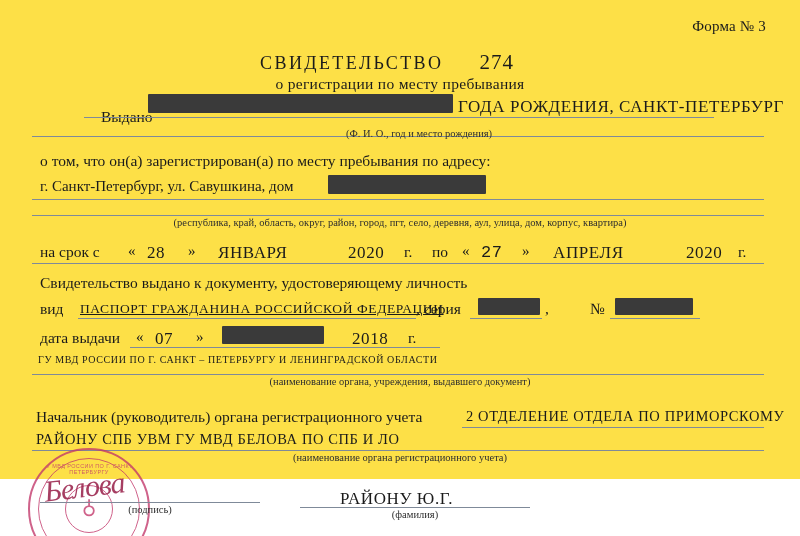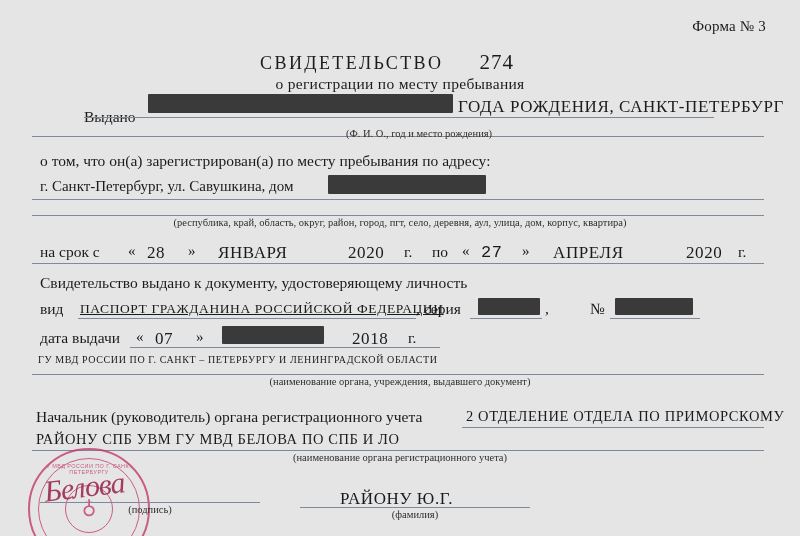--- a/index.html
+++ b/index.html
@@ -11,22 +11,22 @@
     height: 536px;
     background: #ffffff;
     font-family: "Liberation Serif", serif;
     color: #1b1b1b;
     overflow: hidden;
     position: relative;
   }
   .page {
     position: relative;
     width: 800px;
-    height: 536px;
-    background: #e5e5e5;
+    height: 479px;
+    background: #fde047;
   }
 
   
   .form-no {
     position: absolute;
     right: 34px;
     top: 18px;
     font-size: 15px;
     letter-spacing: 0.2px;
   }
@@ -175,21 +175,21 @@
 <div class="page">
 
   <div class="form-no">Форма № 3</div>
 
   <div class="title-row">
     <span class="title-main">СВИДЕТЕЛЬСТВО</span>
     <span class="title-num">274</span>
   </div>
   <div class="subtitle">о регистрации по месту пребывания</div>
 
-  <div class="lbl" style="left:84px; top:97px;margin-top:11px;">Выдано</div>
+  <div class="lbl" style="left:101px; top:97px;margin-top:11px;">Выдано</div>
   <div class="redact" style="left:148px; top:94px; width:305px; height:19px;"></div>
   <div class="value-b" style="left:458px; top:97px;">ГОДА РОЖДЕНИЯ, САНКТ-ПЕТЕРБУРГ</div>
   <div class="rule" style="left:84px; top:117px; width:630px;"></div>
 
   <div class="rule" style="left:32px; top:136px; width:732px;"></div>
   <div class="center-cap" style="left:0; width:800px; top:128px;margin-left:19px;">(Ф. И. О., год и место рождения)</div>
 
   <div class="lbl" style="left:40px; top:152px;">о том, что он(а) зарегистрирован(а) по месту пребывания по адресу:</div>
 
   <div class="value" style="left:40px; top:178px;">г. Санкт-Петербург, ул. Савушкина, дом</div>

